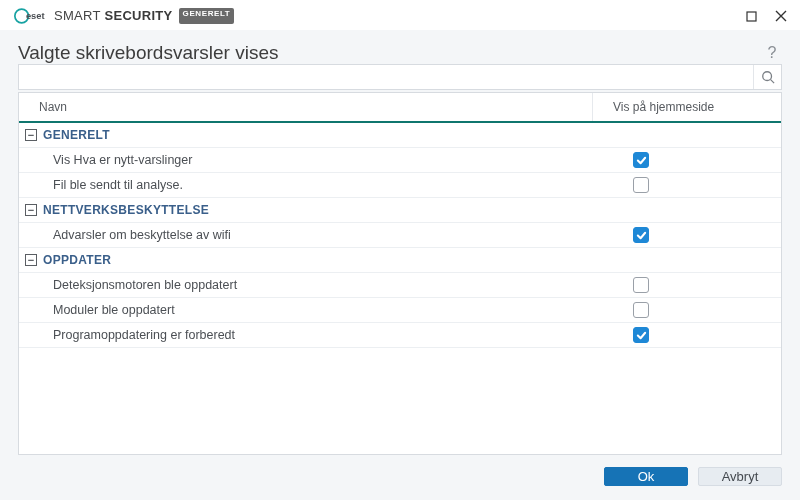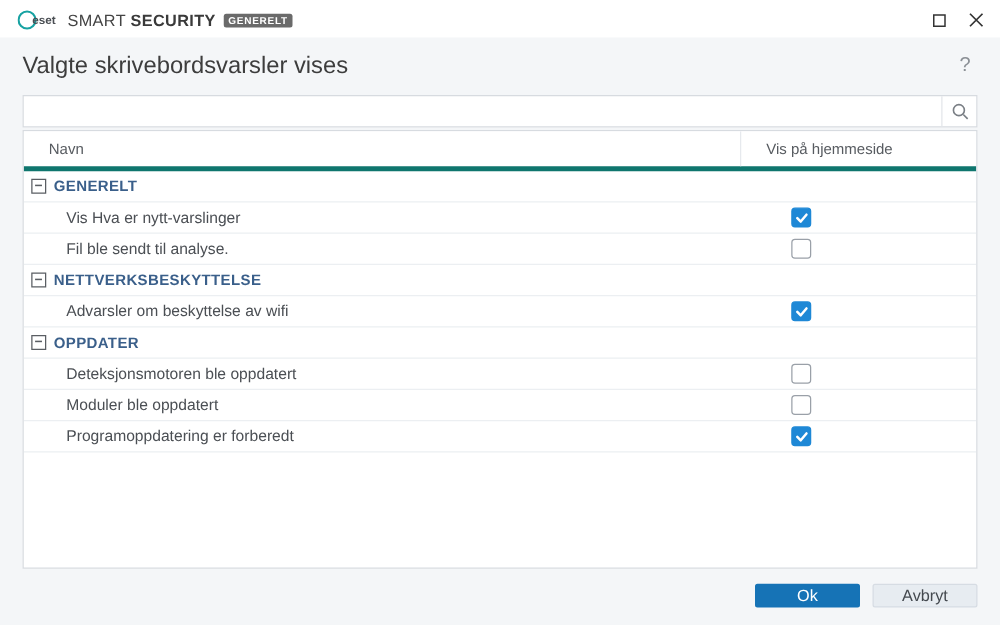--- a/index.html
+++ b/index.html
@@ -16,21 +16,20 @@
   }
   .titlebar {
     display: flex;
     align-items: center;
     justify-content: space-between;
     padding: 8px 12px 6px 14px;
     background: #fff;
   }
   .brand {
     display: flex;
-    align-items: center;
     gap: 6px;
   }
   .brand-logo {
     width: 34px;
     height: 16px;
     display: flex;
     align-items: center;
   }
   .brand-text {
     font-size: 13px;
@@ -65,21 +64,21 @@
     flex: 1;
     background: #f4f6f8;
     padding: 12px 18px 14px 18px;
     display: flex;
     flex-direction: column;
   }
   .page-header {
     display: flex;
     justify-content: space-between;
     align-items: center;
-    margin-bottom: 12px;
+    margin-bottom: 0;
   }
   .page-title {
     font-size: 19px;
     color: #3d3d3d;
     font-weight: 400;
   }
   .help-btn {
     color: #8a8f95;
     font-size: 16px;
     cursor: pointer;
@@ -113,21 +112,21 @@
   .table {
     border: 1px solid #d7dbe0;
     background: #fff;
     flex: 1;
     display: flex;
     flex-direction: column;
     overflow: hidden;
   }
   .thead {
     display: flex;
-    border-bottom: 4px solid #0f766e;
+    border-bottom: 2px solid #0f766e;
     background: #fff;
     color: #575b60;
     font-size: 12px;
   }
   .th {
     padding: 7px 10px 7px 20px;
     border-right: 1px solid #e6e9ed;
   }
   .th:last-child { border-right: none; }
   .col-name { flex: 1; }

